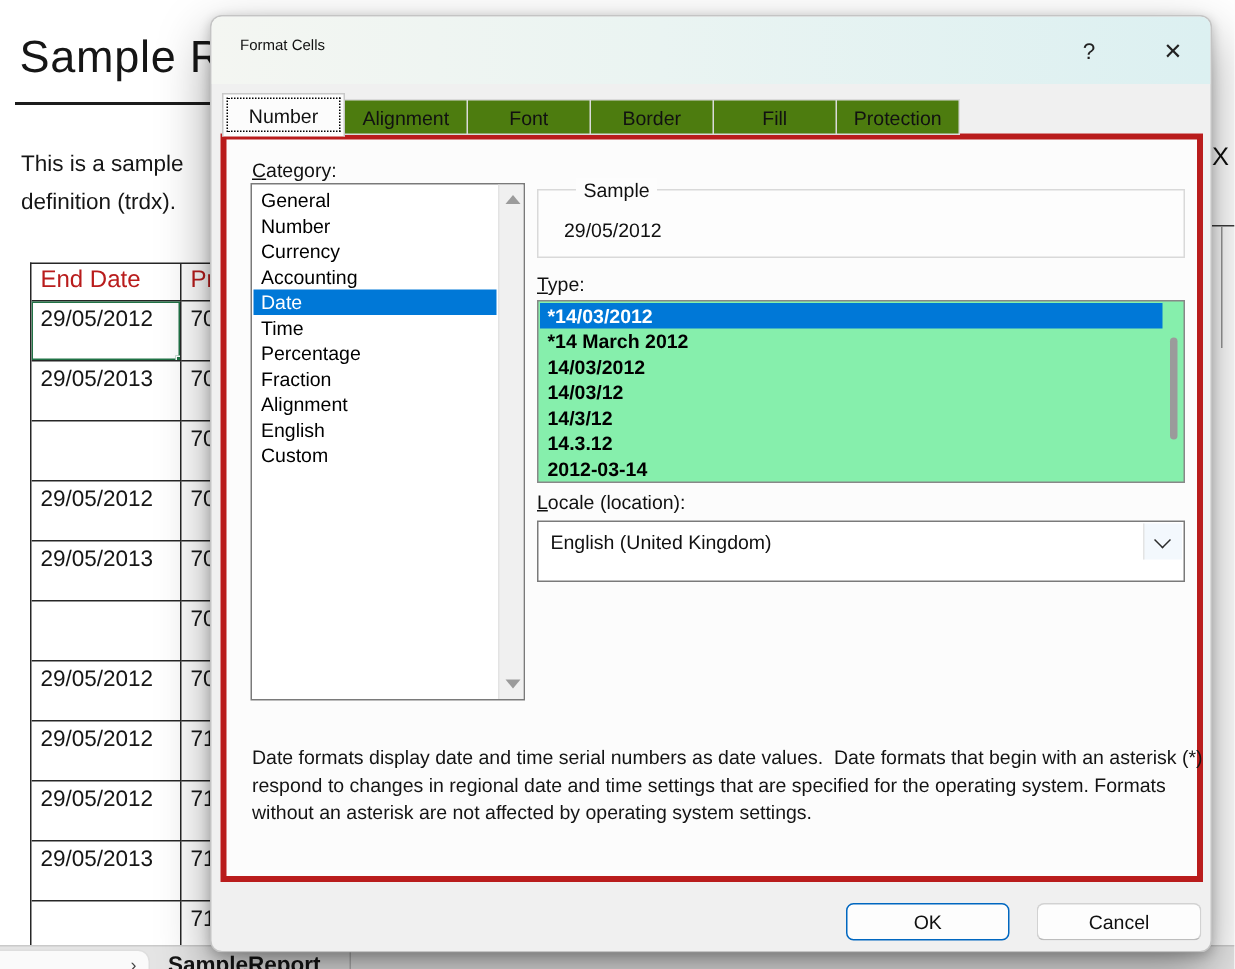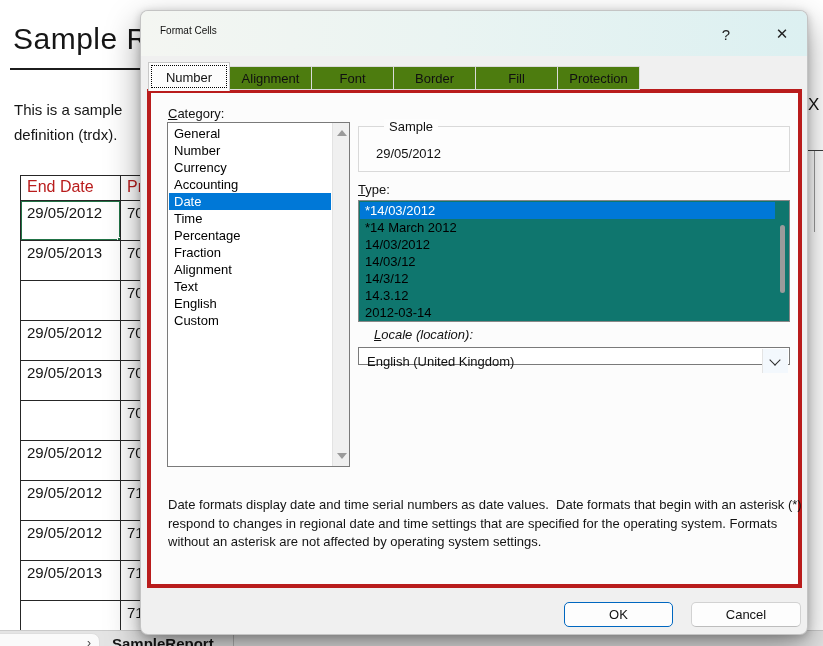--- a/index.html
+++ b/index.html
@@ -73,25 +73,25 @@
   .lst-item{height:17px;line-height:17px;font-size:13px;padding-left:5px;white-space:nowrap;cursor:default;}
   .lst-item.selected{background:var(--accent);color:#fff;}
   .cat-scroll{position:absolute;right:0;top:0;bottom:0;width:17px;background:#f0f0f0;border-left:1px solid #e3e3e3;}
   .tri-up{position:absolute;top:7px;left:4px;width:0;height:0;border-left:5px solid transparent;border-right:5px solid transparent;border-bottom:6px solid #9b9b9b;}
   .tri-down{position:absolute;bottom:7px;left:4px;width:0;height:0;border-left:5px solid transparent;border-right:5px solid transparent;border-top:6px solid #9b9b9b;}
 
   .samplebox{position:absolute;left:207px;top:33px;width:432px;height:46px;border:1px solid #d9d9d9;background:#fdfdfd;}
   .samplebox .legend{position:absolute;left:25px;top:-8px;background:#fdfdfd;padding:0 5px;font-size:13px;color:#111;}
   .samplebox .value{position:absolute;left:17px;top:19px;font-size:13px;color:#111;}
 
-  .type-list{position:absolute;left:207px;top:107px;width:432px;height:122px;background:#0f766e;border:1px solid #888;overflow:hidden;}
+  .type-list{position:absolute;left:207px;top:107px;width:432px;height:122px;background:#86efac;border:1px solid #888;overflow:hidden;font-weight:bold;}
   .type-items{position:absolute;left:1px;top:1px;right:14px;}
   .type-scroll-thumb{position:absolute;right:4px;top:24px;width:5px;height:68px;background:#9b9b9b;border-radius:3px;}
 
-  .locale-combo{position:absolute;left:207px;top:254px;width:432px;height:18px;background:#fff;border:1px solid #7a7a7a;}
+  .locale-combo{position:absolute;left:207px;top:254px;width:432px;height:41px;background:#fff;border:1px solid #7a7a7a;}
   .locale-combo .value{position:absolute;left:8px;top:6px;font-size:13px;color:#111;white-space:nowrap;}
   .combo-btn{position:absolute;right:1px;top:1px;width:26px;height:24px;background:#f3f8fd;border:none;border-left:1px solid #e4e4e4;cursor:default;}
   .chev{position:absolute;left:8px;top:7px;width:8px;height:8px;border-right:1.6px solid #2b2b2b;border-bottom:1.6px solid #2b2b2b;transform:rotate(45deg);}
 
   .description{position:absolute;left:17px;top:403px;width:648px;font-size:13px;line-height:18.5px;color:#141414;white-space:pre-wrap;}
 
   .btn{position:absolute;height:25px;background:#fdfdfd;border-radius:5px;font-size:13px;color:#111;cursor:default;font-family:inherit;}
   .btn.ok{left:423px;top:591px;width:109px;border:1px solid var(--ok-border);}
   .btn.cancel{left:550px;top:591px;width:110px;border:1px solid #d2d2d2;border-bottom-color:#bdbdbd;}
 </style>
@@ -194,21 +194,20 @@
       <div class="cat-items">
           <div class="lst-item">General</div>
           <div class="lst-item">Number</div>
           <div class="lst-item">Currency</div>
           <div class="lst-item">Accounting</div>
           <div class="lst-item selected">Date</div>
           <div class="lst-item">Time</div>
           <div class="lst-item">Percentage</div>
           <div class="lst-item">Fraction</div>
           <div class="lst-item">Alignment</div>
-          <div class="lst-item">Text</div>
           <div class="lst-item">English</div>
           <div class="lst-item">Custom</div>
         </div>
       <div class="cat-scroll">
         <div class="tri-up"></div>
         <div class="tri-down"></div>
       </div>
     </div>
 
     <div class="samplebox">
@@ -226,21 +225,21 @@
           <div class="lst-item">*14 March 2012</div>
           <div class="lst-item">14/03/2012</div>
           <div class="lst-item">14/03/12</div>
           <div class="lst-item">14/3/12</div>
           <div class="lst-item">14.3.12</div>
           <div class="lst-item">2012-03-14</div>
         </div>
       <div class="type-scroll-thumb"></div>
     </div>
 
-    <div class="grouplabel" style="left:223px;top:234px;font-style:italic;">
+    <div class="grouplabel" style="left:207px;top:234px;">
       <span class="accel">L</span><span>ocale (location):</span>
     </div>
 
     <div class="locale-combo">
       <span class="value">English (United Kingdom)</span>
       <button class="combo-btn">
         <span class="chev"></span>
       </button>
     </div>
 

